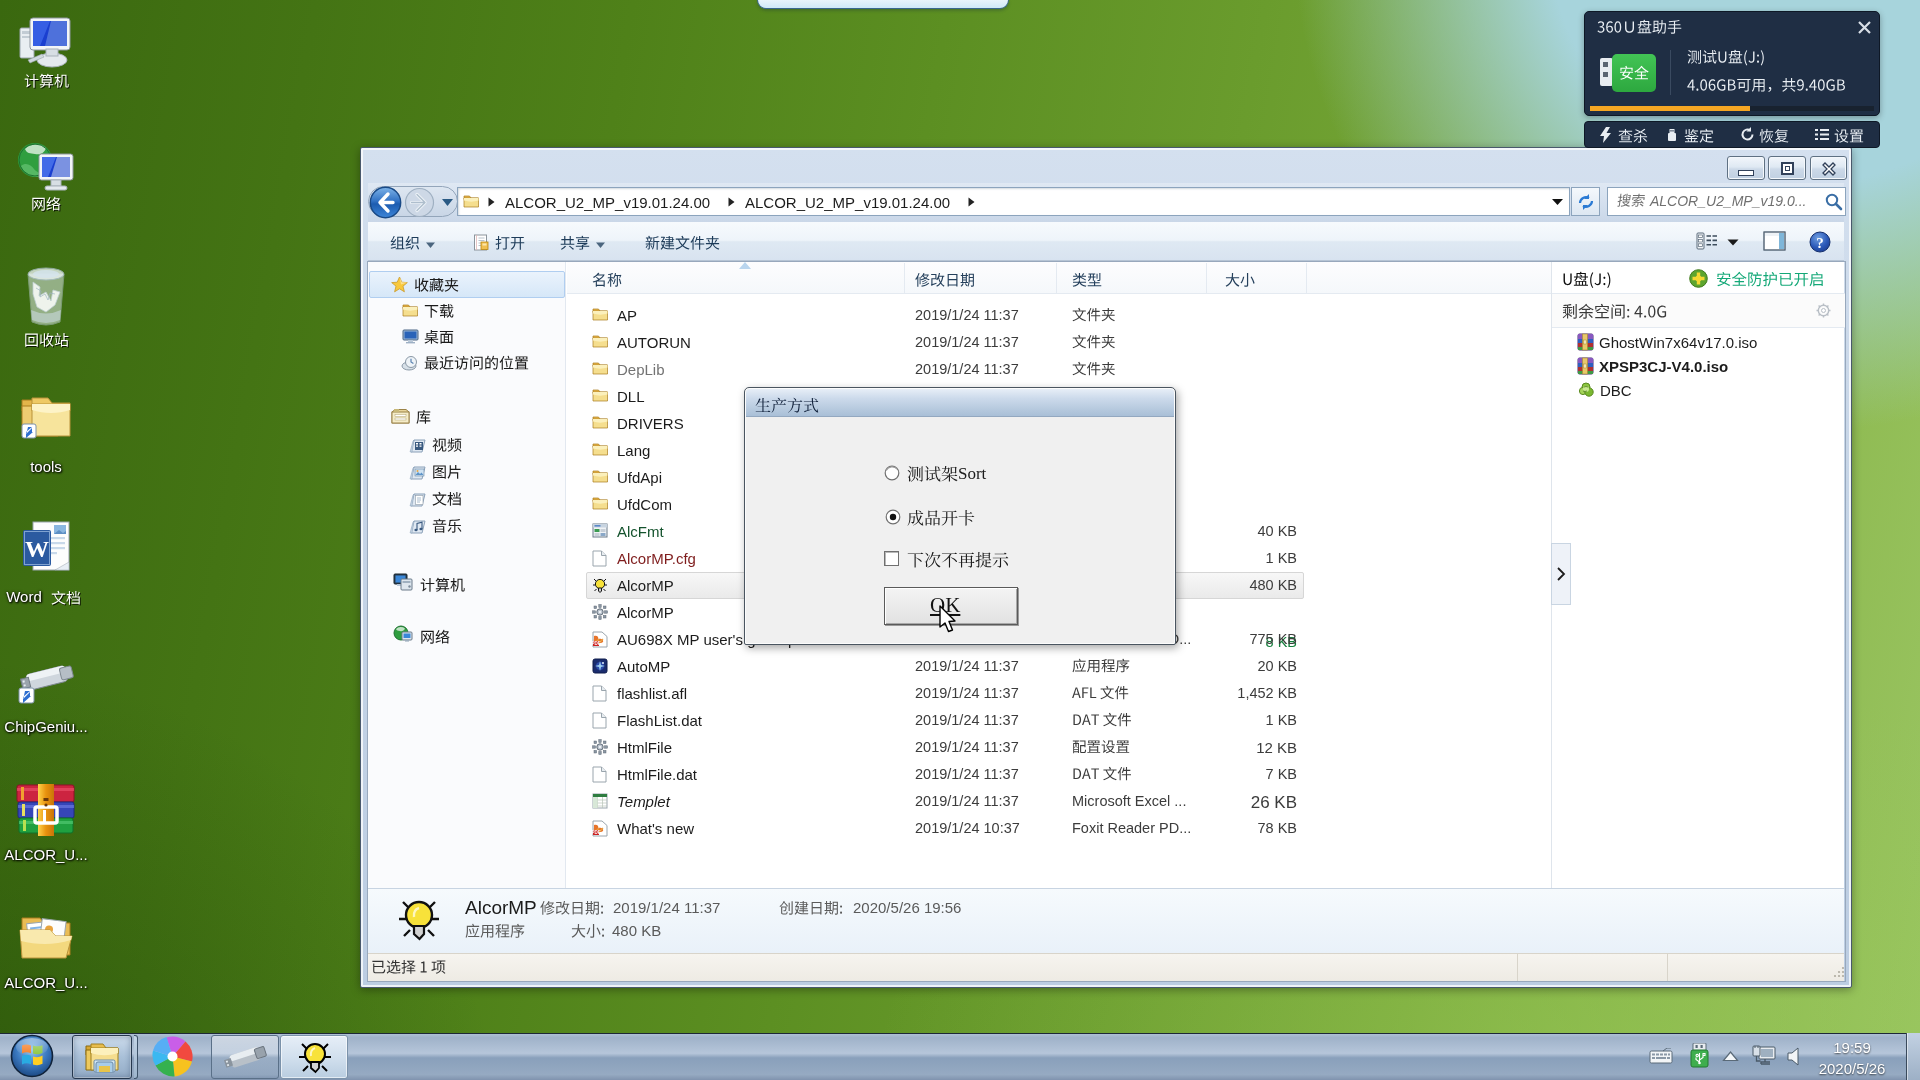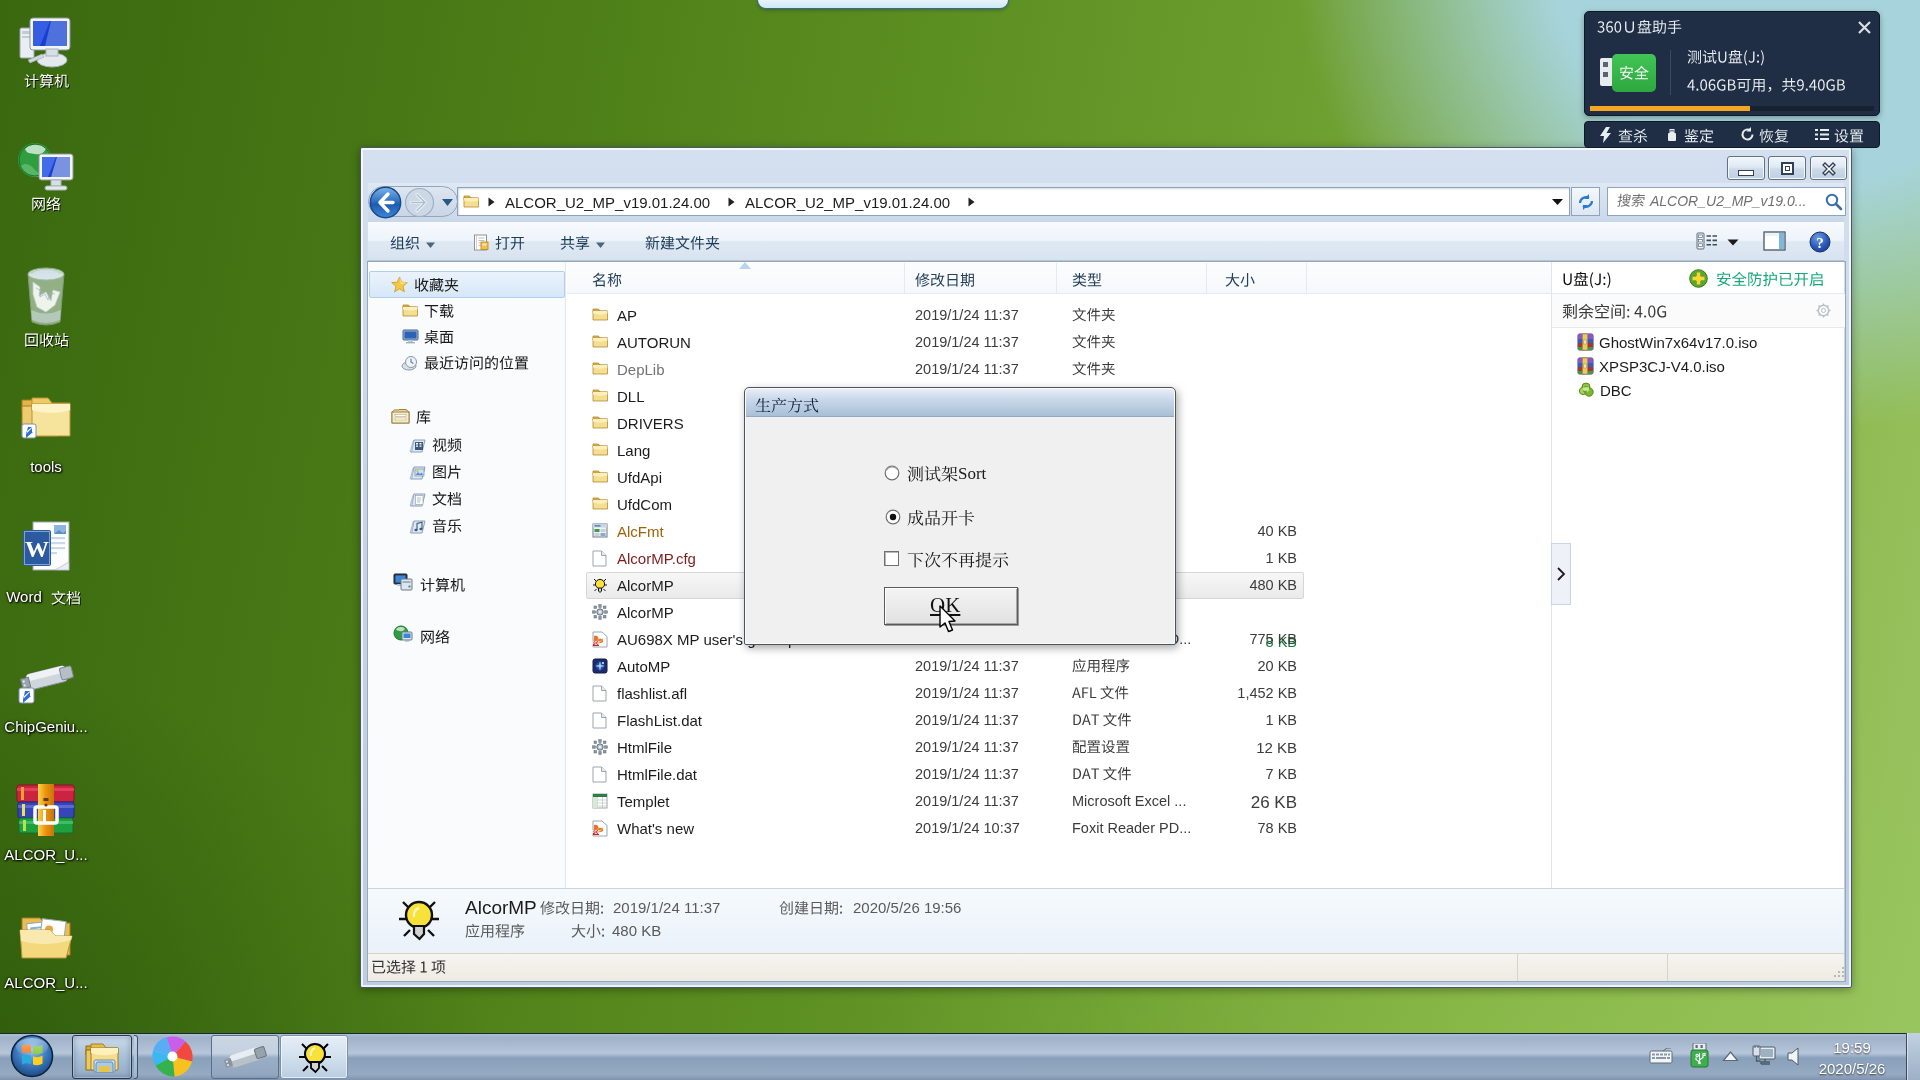--- a/index.html
+++ b/index.html
@@ -628,21 +628,21 @@
   </svg>
 <svg class="abs" style="left:592px;top:523px" width="16" height="15" viewBox="0 0 16 15">
 <rect x="1" y="1" width="14" height="13" fill="#f0f3f6" stroke="#6a7a8a"></rect>
 <rect x="1" y="1" width="14" height="3.5" fill="#c8d4e0"></rect>
 <rect x="2.5" y="2" width="6" height="1.6" fill="#5a87c8"></rect>
 <rect x="2.5" y="6" width="5" height="3" fill="#3a9a50"></rect>
     <rect x="8.5" y="6" width="5" height="3" fill="#c8d0d8"></rect>
 <rect x="2.5" y="10" width="5" height="3" fill="#c8d0d8"></rect>
     <rect x="8.5" y="10" width="5" height="3" fill="#8aa8c8"></rect>
   </svg>
-<div class="txt" style="left:617px;top:523px;font-size:15px;color:#a16207;">AlcFmt</div>
+<div class="txt" style="left:617px;top:523px;font-size:15px;color:#14532d;">AlcFmt</div>
 <div class="txt" style="left:915px;top:523px;font-size:14.5px;color:#3c3c3c;">2019/1/24 11:37</div>
 <svg style="position:absolute;left:1072.0px;top:523.0px;overflow:visible;" width="58.0" height="18.9" viewBox="0 -900 4000 1300">
     <g fill="#3c3c3c" transform="scale(1,-1)">
       <path transform="translate(0,0)" d="M264 490C305 382 353 239 372 146L443 175C421 268 373 407 329 517ZM481 546C513 437 550 295 564 202L636 224C621 317 584 456 549 565ZM468 828C487 793 507 747 521 711H121V438C121 296 114 97 36 -45C54 -52 88 -74 102 -87C184 62 197 286 197 438V640H942V711H606C593 747 565 804 541 848ZM209 39V-33H955V39H684C776 194 850 376 898 542L819 571C781 398 704 194 607 39Z"></path>
       <path transform="translate(1000,0)" d="M153 770V407C153 266 143 89 32 -36C49 -45 79 -70 90 -85C167 0 201 115 216 227H467V-71H543V227H813V22C813 4 806 -2 786 -3C767 -4 699 -5 629 -2C639 -22 651 -55 655 -74C749 -75 807 -74 841 -62C875 -50 887 -27 887 22V770ZM227 698H467V537H227ZM813 698V537H543V698ZM227 466H467V298H223C226 336 227 373 227 407ZM813 466V298H543V466Z"></path>
       <path transform="translate(2000,0)" d="M532 733H834V549H532ZM462 798V484H907V798ZM448 209V144H644V13H381V-53H963V13H718V144H919V209H718V330H941V396H425V330H644V209ZM361 826C287 792 155 763 43 744C52 728 62 703 65 687C112 693 162 702 212 712V558H49V488H202C162 373 93 243 28 172C41 154 59 124 67 103C118 165 171 264 212 365V-78H286V353C320 311 360 257 377 229L422 288C402 311 315 401 286 426V488H411V558H286V729C333 740 377 753 413 768Z"></path>
       <path transform="translate(3000,0)" d="M371 437C438 408 518 370 583 336H230V271H542V8C542 -7 537 -11 517 -12C498 -13 431 -13 357 -11C367 -32 379 -60 383 -81C473 -81 533 -81 569 -70C606 -59 617 -38 617 7V271H833C799 225 761 178 729 146L789 116C841 166 897 245 949 317L895 340L882 336H697L705 344C685 356 658 370 629 384C712 429 798 493 857 554L808 591L791 587H288V525H724C678 485 619 444 564 416C514 439 461 462 416 481ZM471 824C486 795 504 759 517 728H120V450C120 305 113 102 31 -41C48 -49 81 -70 94 -83C180 69 193 295 193 450V658H951V728H603C589 761 564 809 543 845Z"></path>
     </g>
   </svg>
 <div class="txt" style="left:1297px;top:523px;font-size:14.5px;color:#3c3c3c;transform:translateX(-100%);">40 KB</div>
@@ -809,21 +809,21 @@
   </svg>
 <div class="txt" style="left:1297px;top:766px;font-size:14.5px;color:#3c3c3c;transform:translateX(-100%);">7 KB</div>
 <svg class="abs" style="left:592px;top:793px" width="16" height="16" viewBox="0 0 16 16">
 <rect x="1" y="1" width="14" height="14" fill="#fff" stroke="#9aa5ad"></rect>
 <rect x="1" y="1" width="14" height="3" fill="#2e7d40"></rect>
 <g stroke="#b8c4b8" stroke-width=".7">
       <path d="M1 7 h14 M1 10 h14 M1 13 h14 M5.5 4 v11 M10.5 4 v11"></path>
     </g>
 <rect x="1" y="4" width="4.5" height="11" fill="#d8e8d8"></rect>
   </svg>
-<div class="txt" style="left:617px;top:793px;font-size:15px;color:#1c1c1c;">Templet</div>
+<div class="txt" style="left:617px;top:793px;font-size:15px;color:#1c1c1c;font-style:italic;">Templet</div>
 <div class="txt" style="left:915px;top:793px;font-size:14.5px;color:#3c3c3c;">2019/1/24 11:37</div>
 <div class="txt" style="left:1072px;top:793px;font-size:14.5px;color:#3c3c3c;">Microsoft Excel ...</div>
 <div class="txt" style="left:1297px;top:793px;font-size:17px;color:#3c3c3c;transform:translateX(-100%);">26 KB</div>
 <svg class="abs" style="left:592px;top:820px" width="16" height="17" viewBox="0 0 16 17">
 <path d="M1 1 h9 L15 5.5 V16 H1z" fill="#fff" stroke="#9aa5ad"></path>
 <path d="M2 5 c3 -1 5 1 4 3 c3 -1 6 1 5 3 c-2 2 -5 1 -6 -1 c-2 1 -4 0 -3 -2z" fill="#e8742a"></path>
 <path d="M3 12 l4 -4 M6 13 l5 -5" stroke="#e8a23d" stroke-width="1.2"></path>
 <rect x="1" y="10" width="6" height="5" fill="#cc2222"></rect>
     <text x="4" y="14.2" font-size="4.5" fill="#fff" text-anchor="middle" font-weight="bold">PDF</text>
   </svg>
@@ -894,21 +894,21 @@
 <div class="txt" style="left:1599px;top:334px;font-size:15px;color:#1c1c1c;">GhostWin7x64v17.0.iso</div>
 <svg class="abs" style="left:1577px;top:357px" width="17" height="18" viewBox="0 0 17 18">
 <rect x="1" y="1" width="15" height="16" rx="1.5" fill="#6a4a9e" stroke="#472e72"></rect>
 <rect x="1" y="1" width="15" height="5" fill="#8858c0"></rect>
 <rect x="1" y="6" width="15" height="4" fill="#2f5fc0"></rect>
 <rect x="1" y="10" width="15" height="4" fill="#b03030"></rect>
 <rect x="1" y="14" width="15" height="3" fill="#3f9a46"></rect>
 <rect x="5.5" y="1" width="5" height="16" fill="#e8c96a" stroke="#a98a30" stroke-width=".6"></rect>
 <rect x="6.5" y="7" width="3" height="4" fill="#f5e6b2" stroke="#a98a30" stroke-width=".5"></rect>
   </svg>
-<div class="txt" style="left:1599px;top:358px;font-size:15px;color:#1c1c1c;">XPSP3CJ-V4.0.iso</div>
+<div class="txt" style="left:1599px;top:358px;font-size:15px;color:#1c1c1c;font-weight:bold;">XPSP3CJ-V4.0.iso</div>
 <svg class="abs" style="left:1578px;top:381px" width="17" height="18" viewBox="0 0 17 18">
 <circle cx="8" cy="6" r="4" fill="#8cc63f" stroke="#5a8a20"></circle>
 <circle cx="5" cy="10" r="3.6" fill="#a5d45a" stroke="#5a8a20"></circle>
 <circle cx="11" cy="11" r="4.2" fill="#7ab830" stroke="#5a8a20"></circle>
 <circle cx="8" cy="8" r="3" fill="#c8e890"></circle>
 <path d="M6 6 q2 -1 4 0 M5 10 q2 1 4 0" stroke="#4a7a18" stroke-width=".8" fill="none"></path>
   </svg>
 <div class="txt" style="left:1600px;top:382px;font-size:15px;color:#1c1c1c;">DBC</div>
 <div class="abs" style="left:1551px;top:543px;width:20px;height:62px;background:#eef2f8;border:1px solid #c9d5e2;"></div>
 <svg class="abs" style="left:1555px;top:566px" width="12" height="16" viewBox="0 0 12 16">

